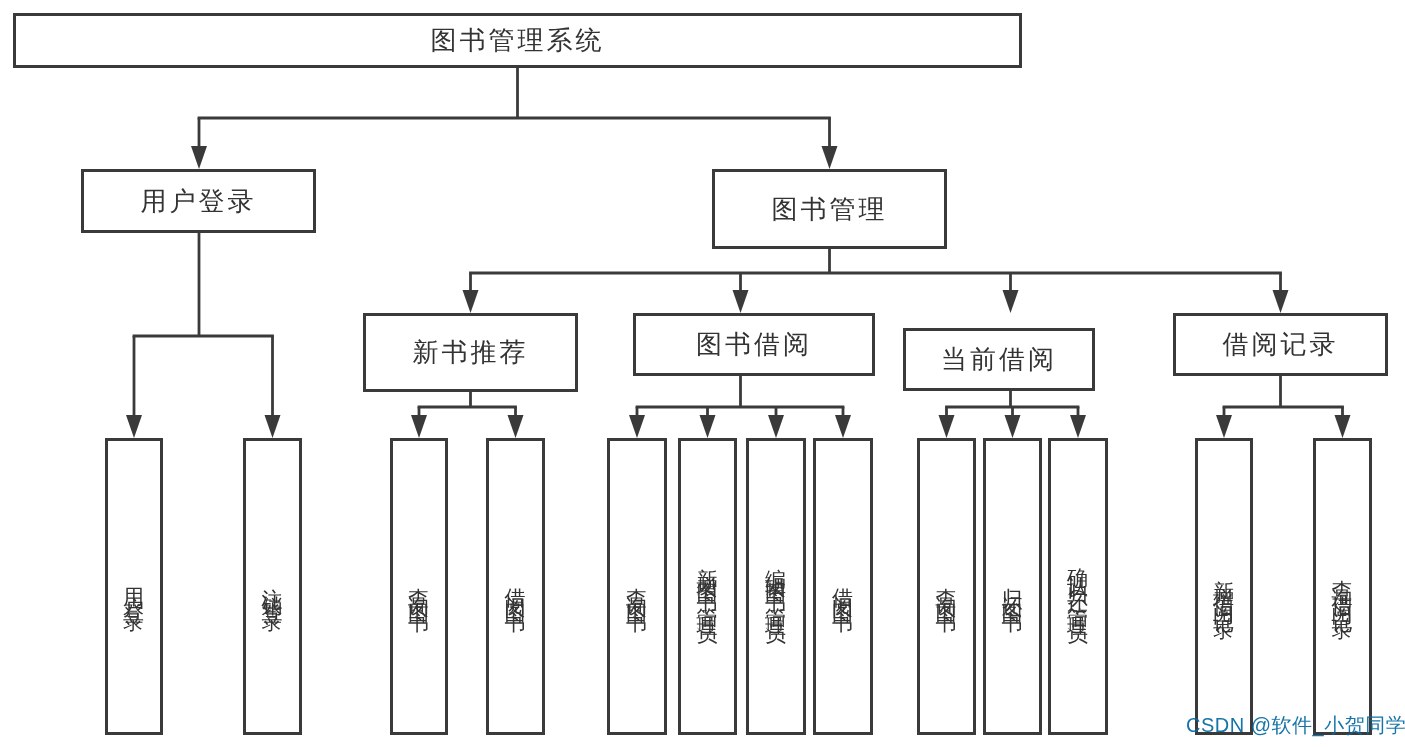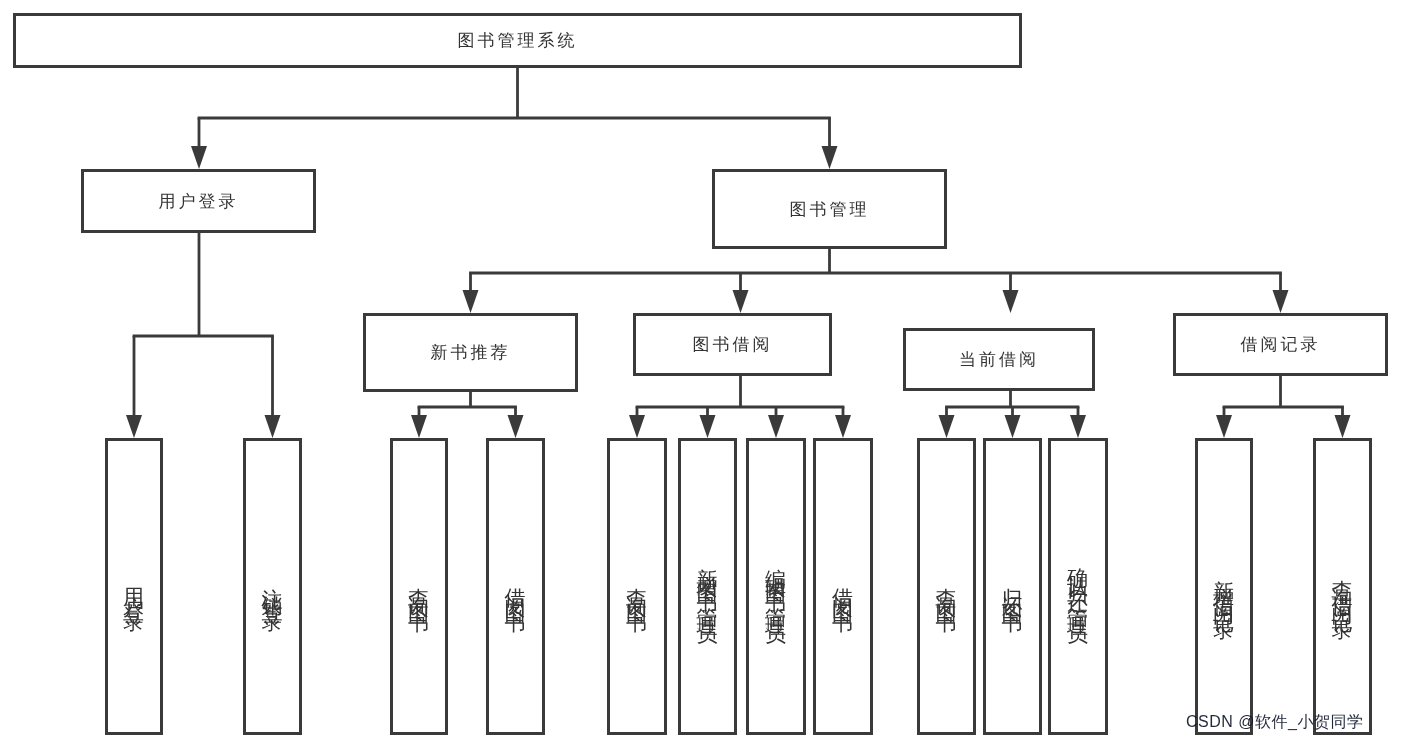--- a/index.html
+++ b/index.html
@@ -6,28 +6,28 @@
   .canvas {
     position:relative; width:1405px; height:747px; background:#fff;
     font-family:"Liberation Sans","DejaVu Sans",sans-serif; overflow:hidden;
   }
   svg.wires { position:absolute; left:0; top:0; width:1405px; height:747px; }
   .node {
     position:absolute; box-sizing:border-box; background:#fff;
     border:3px solid #3a3a3a; display:flex; align-items:center; justify-content:center;
     color:#333333;
   }
-  .hnode { font-size:17px; letter-spacing:3px; white-space:nowrap; }
+  .hnode { font-size:26px; letter-spacing:3px; white-space:nowrap; }
   .vnode .vtext {
     writing-mode:vertical-rl; text-orientation:mixed;
     font-size:21px; letter-spacing:8px; line-height:1;
   }
   .watermark {
     position:absolute; left:1186px; top:712px; width:215px;
-    font-size:16px; letter-spacing:0.5px; color:#0f172a; opacity:.92;
+    font-size:20px; letter-spacing:0.5px; color:#0369a1; opacity:.92;
     white-space:nowrap; z-index:5;
   }
 </style>
 </head>
 <body>
 
 <div class="canvas">
 
   <svg class="wires" id="wires" viewBox="0 0 1405 747" xmlns="http://www.w3.org/2000/svg">
       <line x1="517.5" y1="68" x2="517.5" y2="118" stroke="#3a3a3a" stroke-width="2.8"></line>
@@ -91,21 +91,21 @@
   <div class="node hnode" style="left:81px;top:169px;width:235px;height:64px">
     <span>用户登录</span>
   </div>
   <div class="node hnode" style="left:712px;top:169px;width:235px;height:80px">
     <span>图书管理</span>
   </div>
 
   <div class="node hnode" style="left:363px;top:313px;width:215px;height:79px">
     <span>新书推荐</span>
   </div>
-  <div class="node hnode" style="left:633px;top:313px;width:199px;height:63px">
+  <div class="node hnode" style="left:633px;top:313px;width:242px;height:63px">
     <span>图书借阅</span>
   </div>
   <div class="node hnode" style="left:903px;top:328px;width:192px;height:63px">
     <span>当前借阅</span>
   </div>
   <div class="node hnode" style="left:1173px;top:313px;width:215px;height:63px">
     <span>借阅记录</span>
   </div>
 
   <div class="node vnode" style="left:105px;top:438px;width:58px;height:297px">

